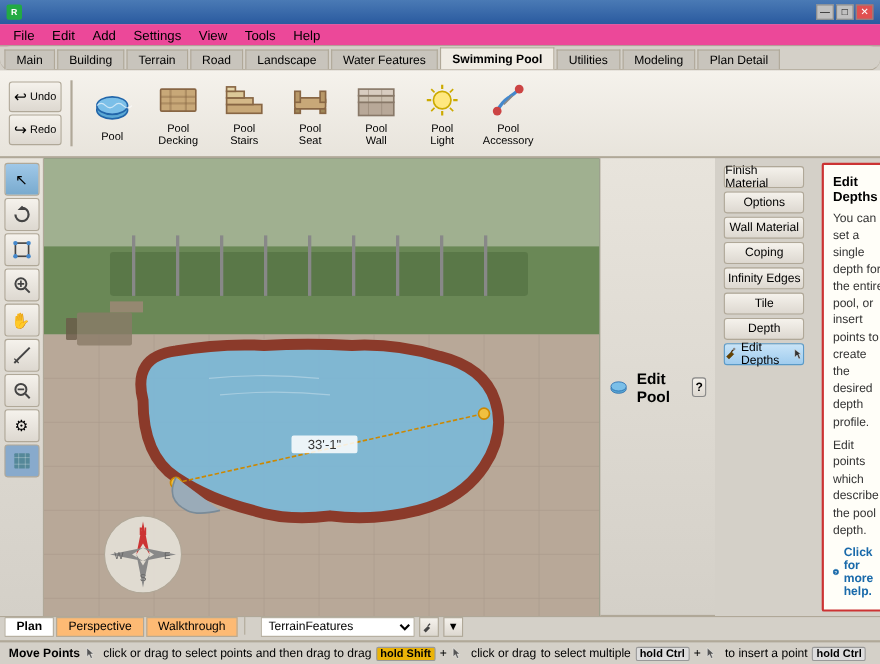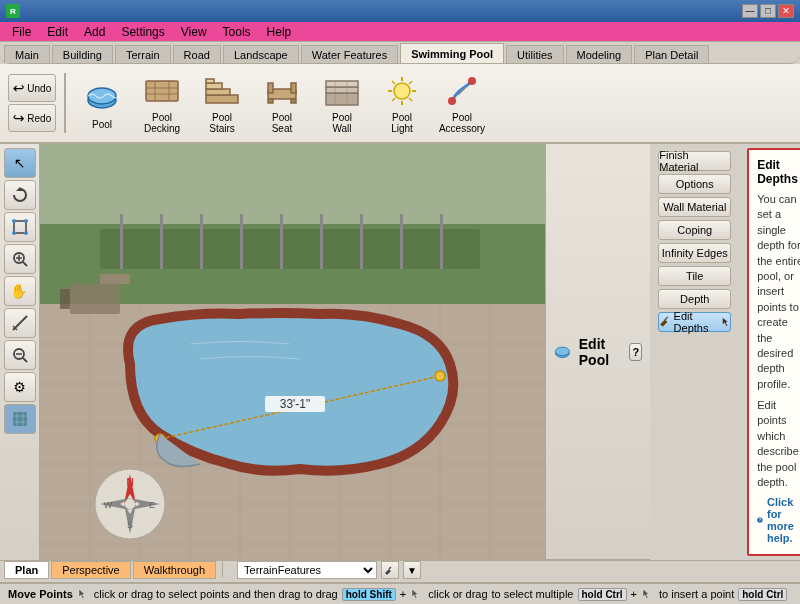--- a/index.html
+++ b/index.html
@@ -652,21 +652,21 @@
   <span class="status-item">
     <strong>Move Points</strong>
   </span>
   <span class="status-item">
     <svg width="14" height="14" viewBox="0 0 14 14">
         <path d="M2 2 L2 10 L4 8 L5.5 11.5 L7 11 L5.5 7.5 L8 7.5 Z" fill="#555" stroke="white" stroke-width="0.4"></path>
       </svg>
     <span>click or drag</span>
     <span>to select points and then drag to drag</span>
   </span>
-  <span class="status-item" style="background:#7dd3fc;padding:0 3px;border:1px solid #999;border-radius:2px;font-size:10px;">
+  <span class="status-item" style="background:#eab308;padding:0 3px;border:1px solid #999;border-radius:2px;font-size:10px;">
       <strong>hold Shift</strong>
     </span>
   <span>+</span>
   <svg width="14" height="14" viewBox="0 0 14 14">
       <path d="M2 2 L2 10 L4 8 L5.5 11.5 L7 11 L5.5 7.5 L8 7.5 Z" fill="#555" stroke="white" stroke-width="0.4"></path>
     </svg>
   <span>click or drag</span>
   <span>to select multiple</span>
   <span class="status-item" style="background:#ddd;padding:0 3px;border:1px solid #999;border-radius:2px;font-size:10px;">
       <strong>hold Ctrl</strong>

